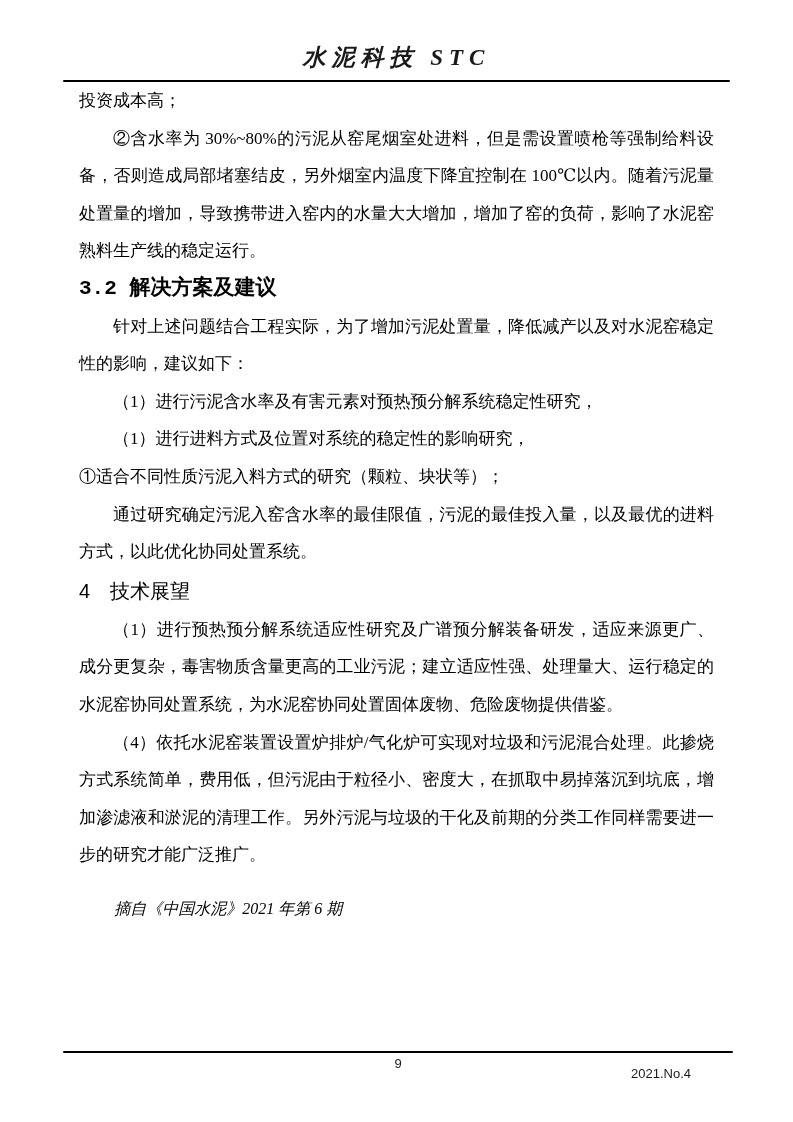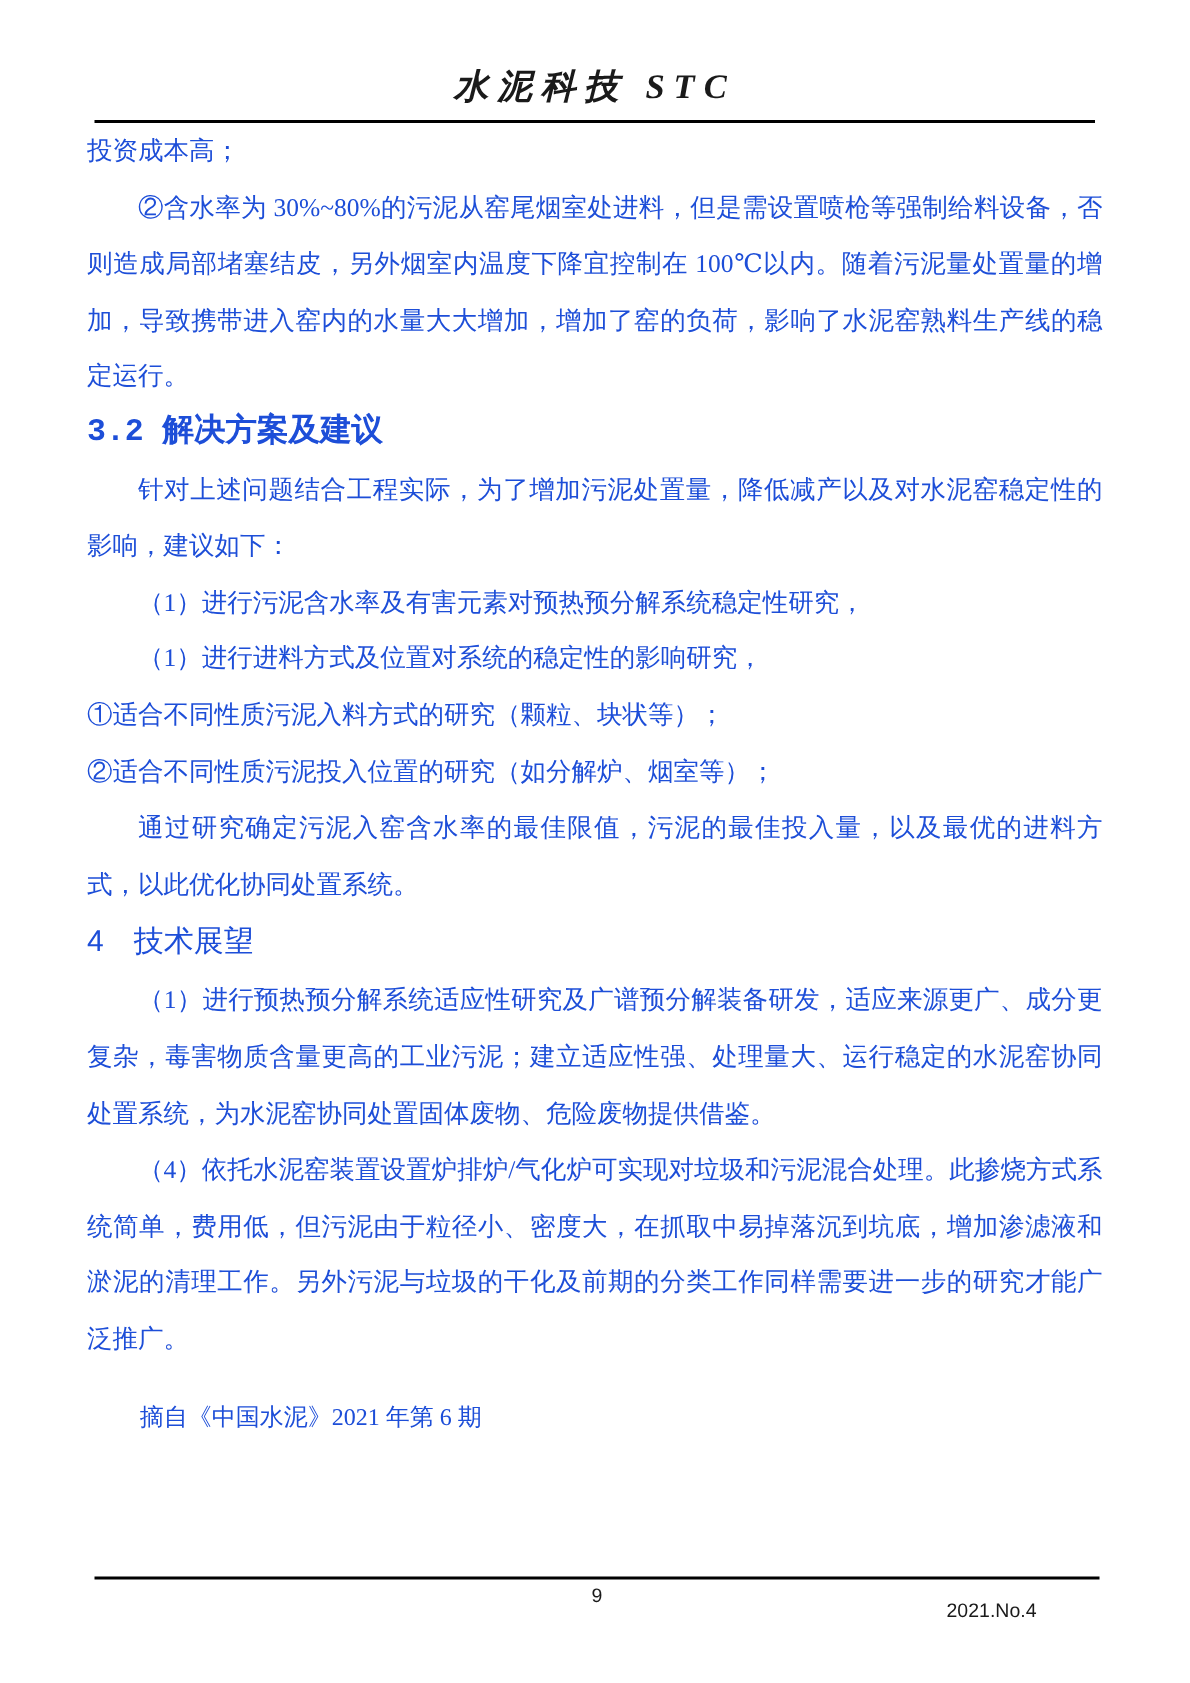--- a/index.html
+++ b/index.html
@@ -1,15 +1,15 @@
 <!DOCTYPE html>
 <html><head>
 <meta charset="utf-8">
 <style>
-  * { box-sizing: border-box; }
+  * { box-sizing: border-box; border-radius: 19px; }
   html, body {
     margin: 0; padding: 0;
     width: 793px; height: 1122px;
     background: #ffffff;
     overflow: hidden;
   }
   .page {
     position: relative;
     width: 793px; height: 1122px;
     background: #ffffff;
@@ -28,44 +28,45 @@
     letter-spacing: 6px;
     color: #1a1a1a;
   }
   .header-rule {
     border: none;
     border-top: 2px solid #000000;
     margin: 7px 0 0 0;
   }
   
   .doc-body {
-    padding: 0 58px;
+    padding: 0 79px;
     font-size: 17px;
     line-height: 37.6px;
     text-align: justify;
-    color: #1d4ed8;
+    color: #000000;
   }
   .doc-body p { margin: 0; }
   .indent { text-indent: 2em; }
   .noindent { text-indent: 0; }
   .heading-sub {
     font-family: Liberation Mono, monospace;
     font-weight: bold;
     font-size: 21px;
     text-indent: 0;
   }
   .heading-main {
     font-family: "Liberation Sans", "DejaVu Sans", sans-serif;
     font-weight: normal;
     font-size: 20px;
     line-height: 40px;
     text-indent: 0;
   }
   .source-note {
     margin-top: 16px !important;
+    font-style: italic;
     text-indent: 2.2em;
     font-size: 16px;
   }
   
   .page-footer {
     position: absolute;
     left: 63px; right: 60px;
     top: 1051px;
   }
   .footer-rule {
@@ -103,21 +104,20 @@
   </header>
 
   <main class="doc-body">
     <p class="noindent">投资成本高；</p>
     <p class="indent">②含水率为 30%~80%的污泥从窑尾烟室处进料，但是需设置喷枪等强制给料设备，否则造成局部堵塞结皮，另外烟室内温度下降宜控制在 100℃以内。随着污泥量处置量的增加，导致携带进入窑内的水量大大增加，增加了窑的负荷，影响了水泥窑熟料生产线的稳定运行。</p>
     <p class="heading-sub">3.2 解决方案及建议</p>
     <p class="indent">针对上述问题结合工程实际，为了增加污泥处置量，降低减产以及对水泥窑稳定性的影响，建议如下：</p>
     <p class="indent">（1）进行污泥含水率及有害元素对预热预分解系统稳定性研究，</p>
     <p class="indent">（1）进行进料方式及位置对系统的稳定性的影响研究，</p>
     <p class="noindent">①适合不同性质污泥入料方式的研究（颗粒、块状等）；</p>
-    <p class="noindent">②适合不同性质污泥投入位置的研究（如分解炉、烟室等）；</p>
     <p class="indent">通过研究确定污泥入窑含水率的最佳限值，污泥的最佳投入量，以及最优的进料方式，以此优化协同处置系统。</p>
     <p class="heading-main">4　技术展望</p>
     <p class="indent">（1）进行预热预分解系统适应性研究及广谱预分解装备研发，适应来源更广、成分更复杂，毒害物质含量更高的工业污泥；建立适应性强、处理量大、运行稳定的水泥窑协同处置系统，为水泥窑协同处置固体废物、危险废物提供借鉴。</p>
     <p class="indent">（4）依托水泥窑装置设置炉排炉/气化炉可实现对垃圾和污泥混合处理。此掺烧方式系统简单，费用低，但污泥由于粒径小、密度大，在抓取中易掉落沉到坑底，增加渗滤液和淤泥的清理工作。另外污泥与垃圾的干化及前期的分类工作同样需要进一步的研究才能广泛推广。</p>
     <p class="source-note">摘自《中国水泥》2021 年第 6 期</p>
   </main>
 
   <footer class="page-footer">
     <hr class="footer-rule">
     <div class="footer-row">

